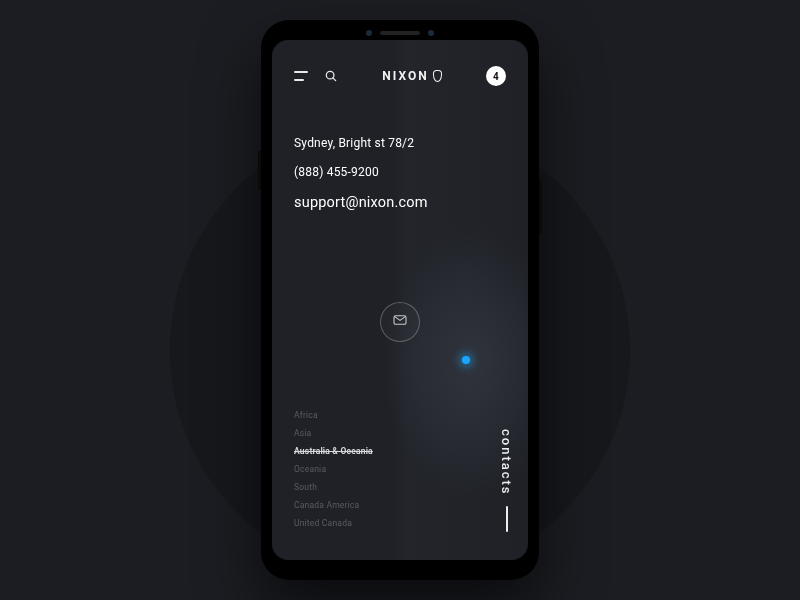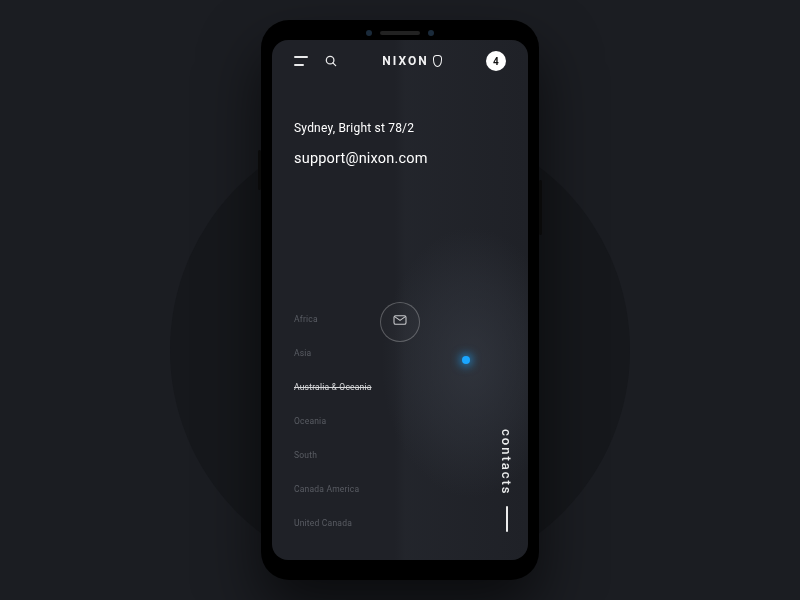--- a/index.html
+++ b/index.html
@@ -82,21 +82,21 @@
     box-shadow: 0 0 10px 2px rgba(26,166,255,0.7);
     top: 316px;
     left: 190px;
   }
 
   .content {
     position: relative;
     z-index: 2;
     color: #fff;
     height: 100%;
-    padding: 9px 22px;
+    padding: 24px 22px;
   }
 
   .topbar {
     display: flex;
     align-items: center;
     justify-content: space-between;
     height: 24px;
   }
   .topbar-left { display: flex; align-items: center; gap: 14px; }
   .menu-icon {
@@ -152,32 +152,32 @@
     cursor: pointer;
     background: rgba(255,255,255,0.02);
   }
 
   .region-list {
     position: absolute;
     bottom: 32px;
     left: 22px;
     display: flex;
     flex-direction: column;
-    gap: 24px;
+    gap: 8px;
   }
   .region-item {
     font-size: 8.5px;
     color: #595c63;
     letter-spacing: 0.2px;
     cursor: pointer;
   }
   .region-item.active {
     color: #d7d8da;
     text-decoration: line-through;
-    font-weight: 400;
+    font-weight: 700;
   }
 
   .side-label {
     position: absolute;
     right: 14px;
     bottom: 28px;
     display: flex;
     flex-direction: column;
     align-items: center;
     gap: 10px;
@@ -232,20 +232,21 @@
           <span class="brand-mark"></span>
         </div>
 
         <div class="cart-badge">
           <span>4</span>
         </div>
       </div>
 
       <div class="contact-block">
         <div class="contact-line">Sydney, Bright st 78/2</div>
+        <div class="contact-line">(888) 455-9200</div>
         <div class="contact-line email">support@nixon.com</div>
       </div>
 
       <div class="mail-btn">
         <span>
           <svg width="16" height="16" viewBox="0 0 24 24" fill="none" stroke="#c9cacd" stroke-width="1.6" stroke-linecap="round" stroke-linejoin="round">
             <rect x="3" y="5.5" width="18" height="13" rx="2.5"></rect>
             <path d="M4 7l8 5.5L20 7"></path>
           </svg>
         </span>

